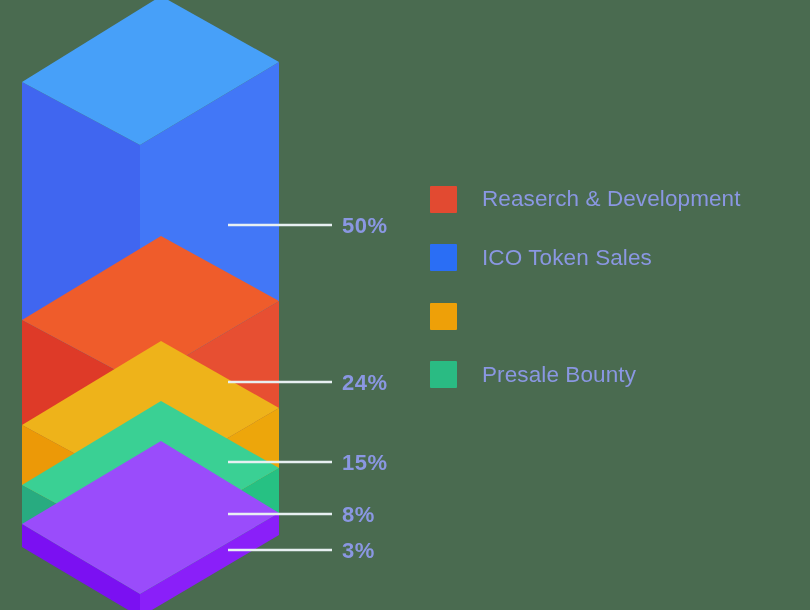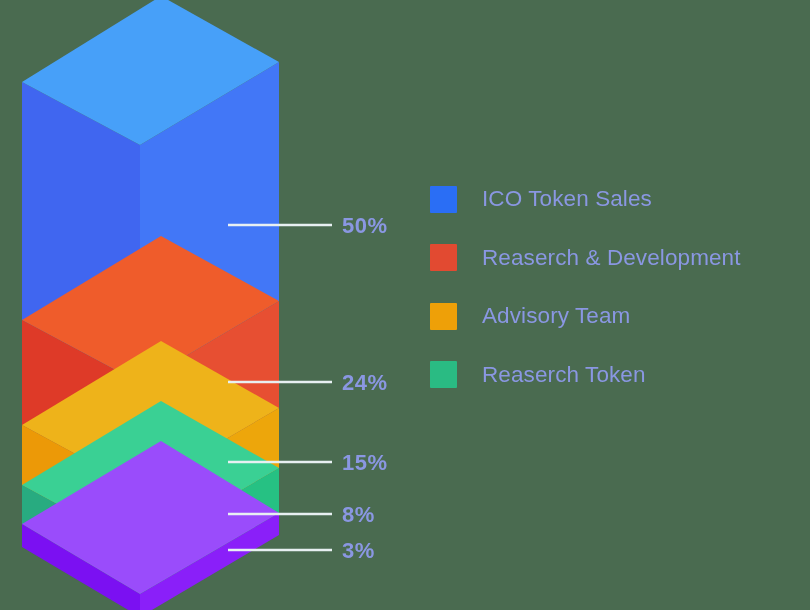--- a/index.html
+++ b/index.html
@@ -111,34 +111,33 @@
     <text class="pct-label" x="342" y="233">50%</text>
     <text class="pct-label" x="342" y="390">24%</text>
     <text class="pct-label" x="342" y="470">15%</text>
     <text class="pct-label" x="342" y="522">8%</text>
     <text class="pct-label" x="342" y="558">3%</text>
   </svg>
 
   <div class="legend">
 
     <div class="legend-row">
+      <span class="swatch" style="background:#e24a31"></span>
+      <span class="legend-text">Reaserch &amp; Development</span>
+    </div>
+
+    <div class="legend-row">
       <span class="swatch" style="background:#2a6ef5"></span>
       <span class="legend-text">ICO Token Sales</span>
     </div>
 
     <div class="legend-row">
-      <span class="swatch" style="background:#e24a31"></span>
-      <span class="legend-text">Reaserch &amp; Development</span>
-    </div>
-
-    <div class="legend-row">
       <span class="swatch" style="background:#eea008"></span>
-      <span class="legend-text">Advisory Team</span>
     </div>
 
     <div class="legend-row">
       <span class="swatch" style="background:#2abb83"></span>
-      <span class="legend-text">Reaserch Token</span>
+      <span class="legend-text">Presale Bounty</span>
     </div>
 
 
   </div>
 </div>
 
 </body></html>

